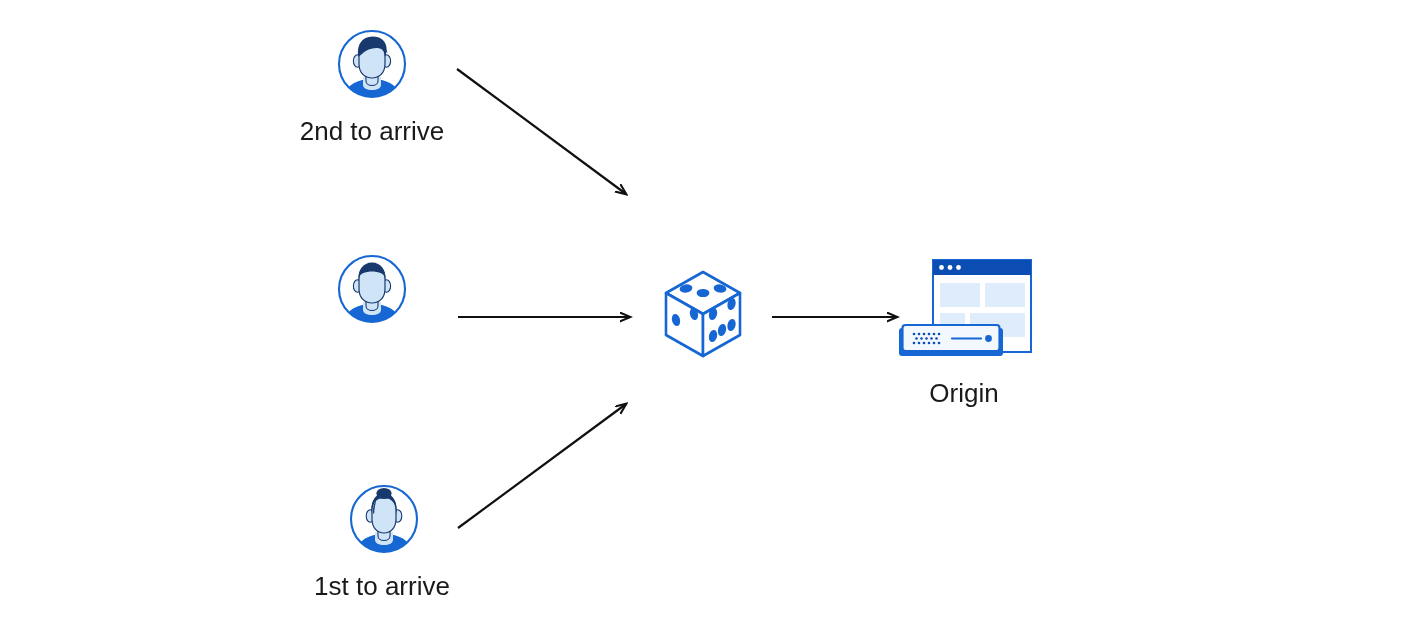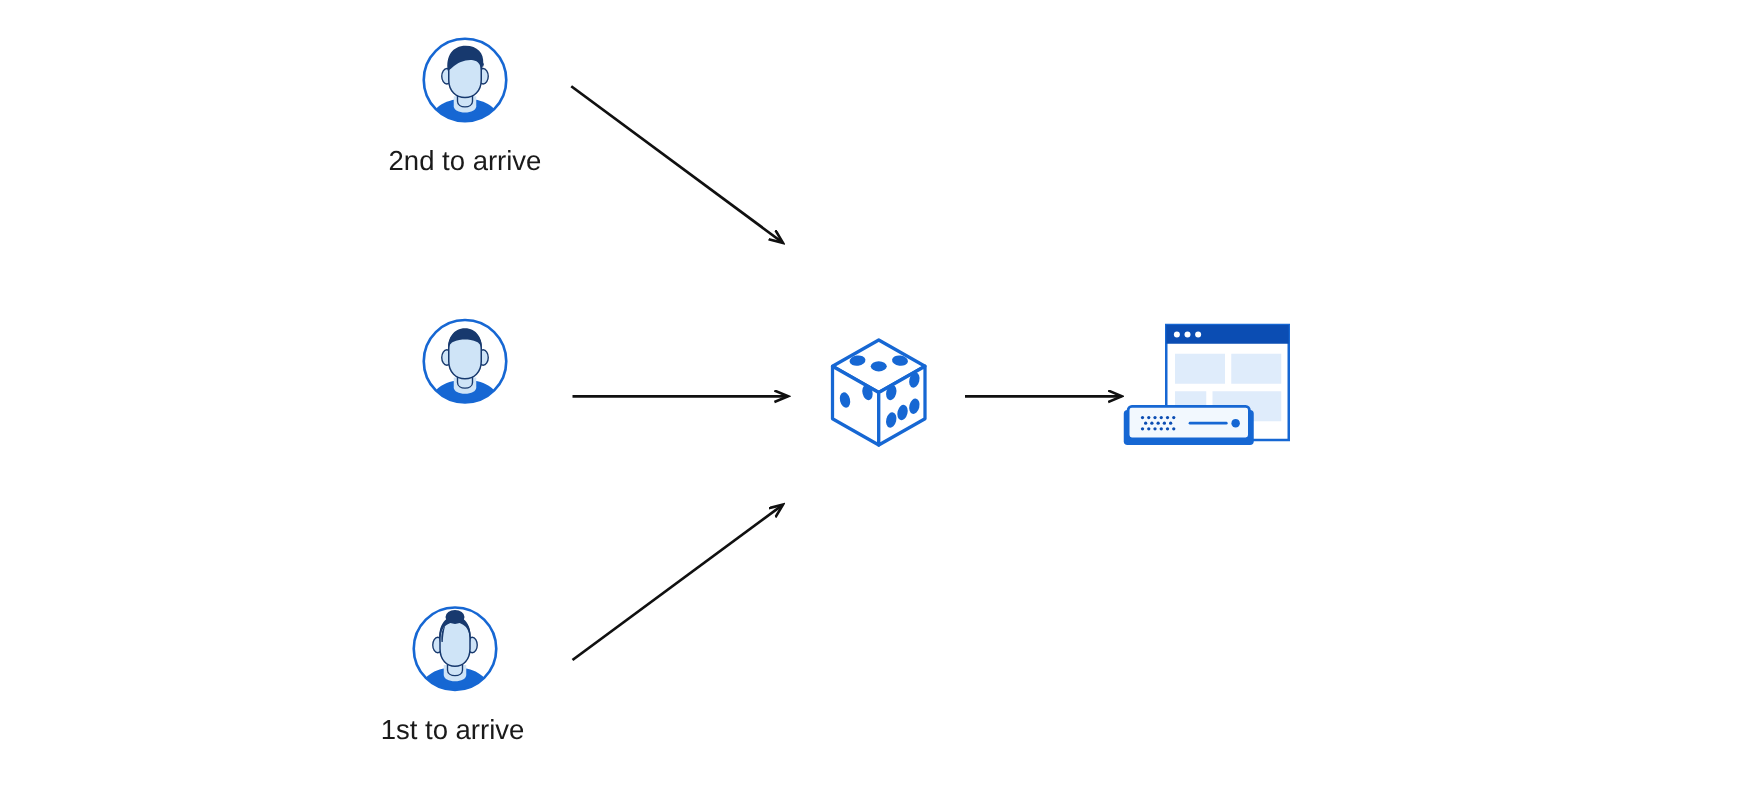--- a/index.html
+++ b/index.html
@@ -20,21 +20,21 @@
   .node {
     position: absolute;
   }
   .icon-wrap {
     position: absolute;
   }
   .node-label {
     position: absolute;
     text-align: center;
     font-family: "Liberation Sans", sans-serif;
-    font-size: 22px;
+    font-size: 26px;
     color: #1a1a1a;
     white-space: nowrap;
     line-height: 1;
   }
   svg { display: block; overflow: visible; }
   #arrow-layer {
     position: absolute;
     left: 0; top: 0;
     width: 1405px;
     height: 633px;
@@ -107,21 +107,21 @@
           <ellipse cx="50.5" cy="33" rx="4.1" ry="6.2" fill="#cfe4f7" stroke="#17396e" stroke-width="1.1"></ellipse>
           <path d="M23 26 C23 16 29 11 36 11 C43 11 49 16 49 26 L49 36 C49 45 43 50 36 50 C29 50 23 45 23 36 Z" fill="#cfe4f7" stroke="#17396e" stroke-width="1.2"></path>
 
           <path d="M22.6 28 C21.4 17.5 27 9.5 36 9.5 C45 9.5 50.6 17.5 49.4 28 C49 24 48 21.8 45.6 20.6 C42.4 19 38.6 18.6 36 18.6 C33.4 18.6 29.6 19 26.4 20.6 C24 21.8 23 24 22.6 28 Z" fill="#17396e"></path>
         </g>
         <circle cx="36" cy="36" r="33" fill="none" stroke="#1667d3" stroke-width="2.1"></circle>
       </svg>
     </span>
   </div>
 
-  <div class="node" style="left:328px; top:483px; width:72px; height:72px;">
+  <div class="node" style="left:348px; top:483px; width:72px; height:72px;">
     <span class="icon-wrap" style="left:0; top:0;">
       <svg width="72" height="72" viewBox="0 0 72 72">
         <defs>
           <clipPath id="clipC">
               <circle cx="36" cy="36" r="33"></circle>
             </clipPath>
         </defs>
         <circle cx="36" cy="36" r="33" fill="#ffffff"></circle>
         <g clip-path="url(#clipC)">
           <path d="M6 74 C8 58 20 51 36 51 C52 51 64 58 66 74 Z" fill="#1667d3"></path>
@@ -209,15 +209,16 @@
               <circle cx="31" cy="87" r="1.3"></circle>
             <circle cx="36" cy="87" r="1.3"></circle>
               <circle cx="41" cy="87" r="1.3"></circle>
               <circle cx="46" cy="87" r="1.3"></circle>
           </g>
           <line x1="59" y1="82.5" x2="88" y2="82.5" stroke="#1667d3" stroke-width="2.2" stroke-linecap="round"></line>
           <circle cx="95.5" cy="82.5" r="3.4" fill="#1667d3"></circle>
         </g>
       </svg>
     </span>
+    <span class="node-label" style="left:-29px; top:124px; width:200px;">Origin</span>
   </div>
 
 </div>
 
 </body></html>

